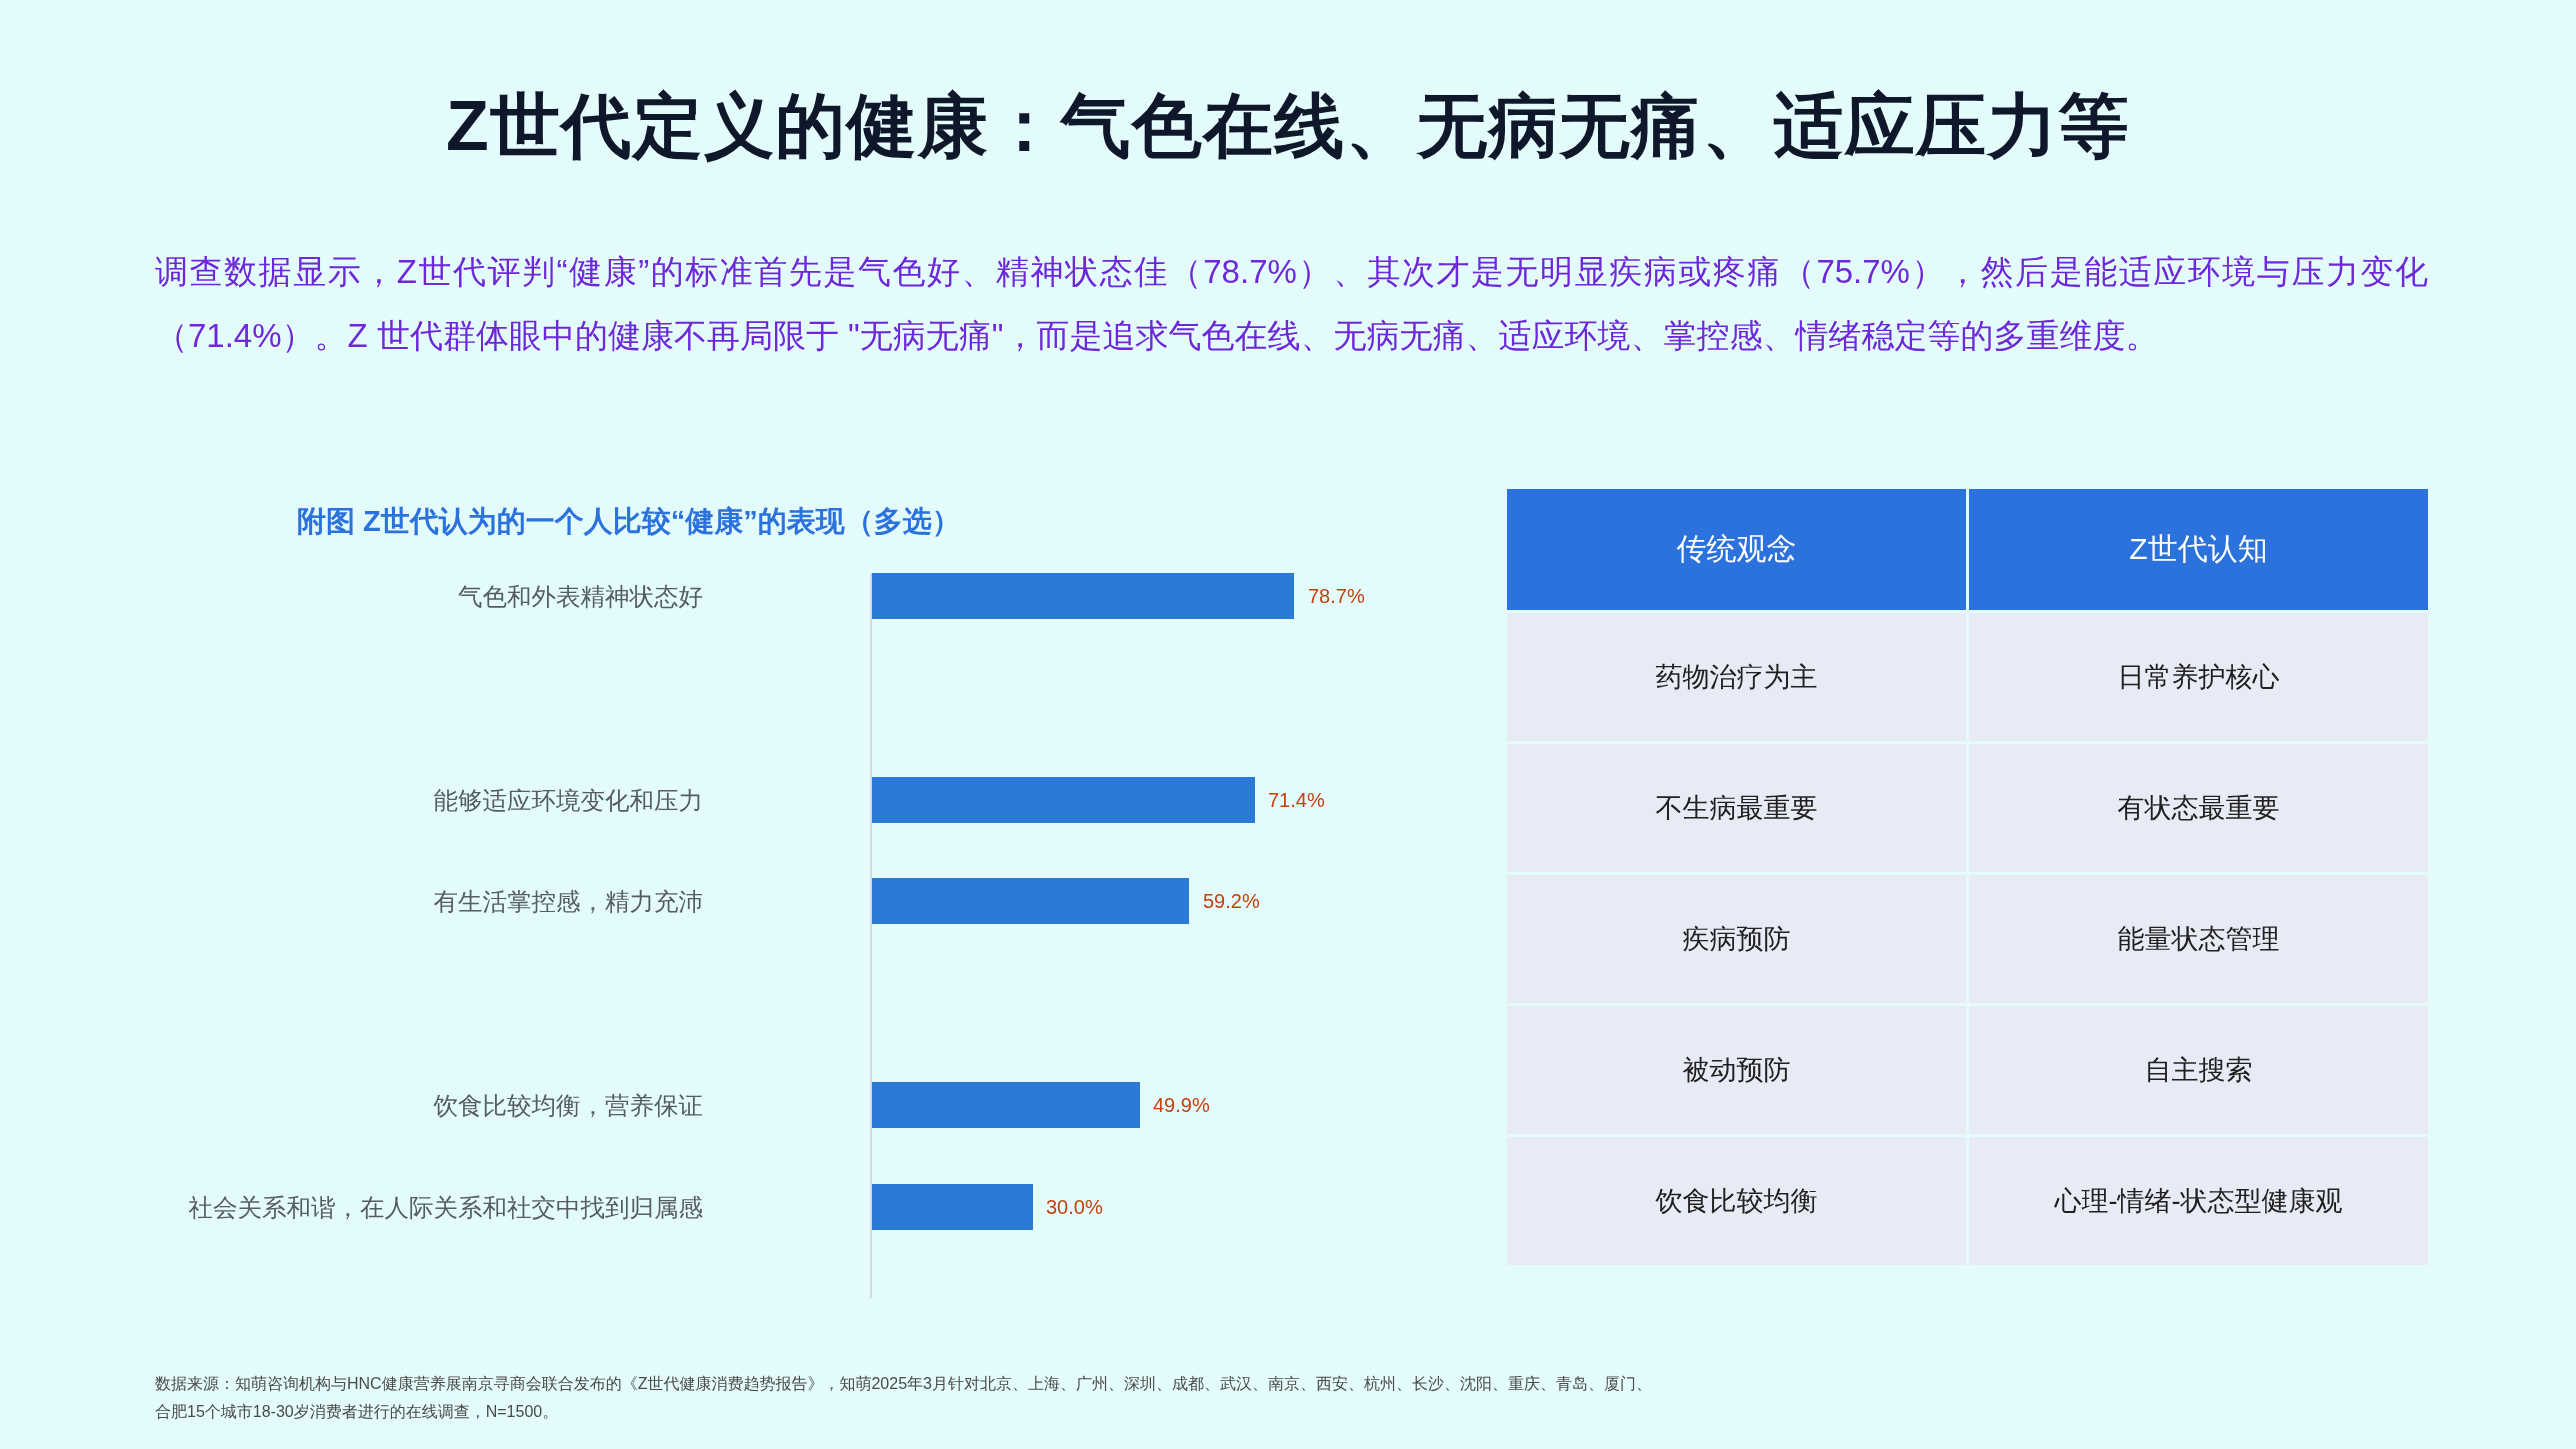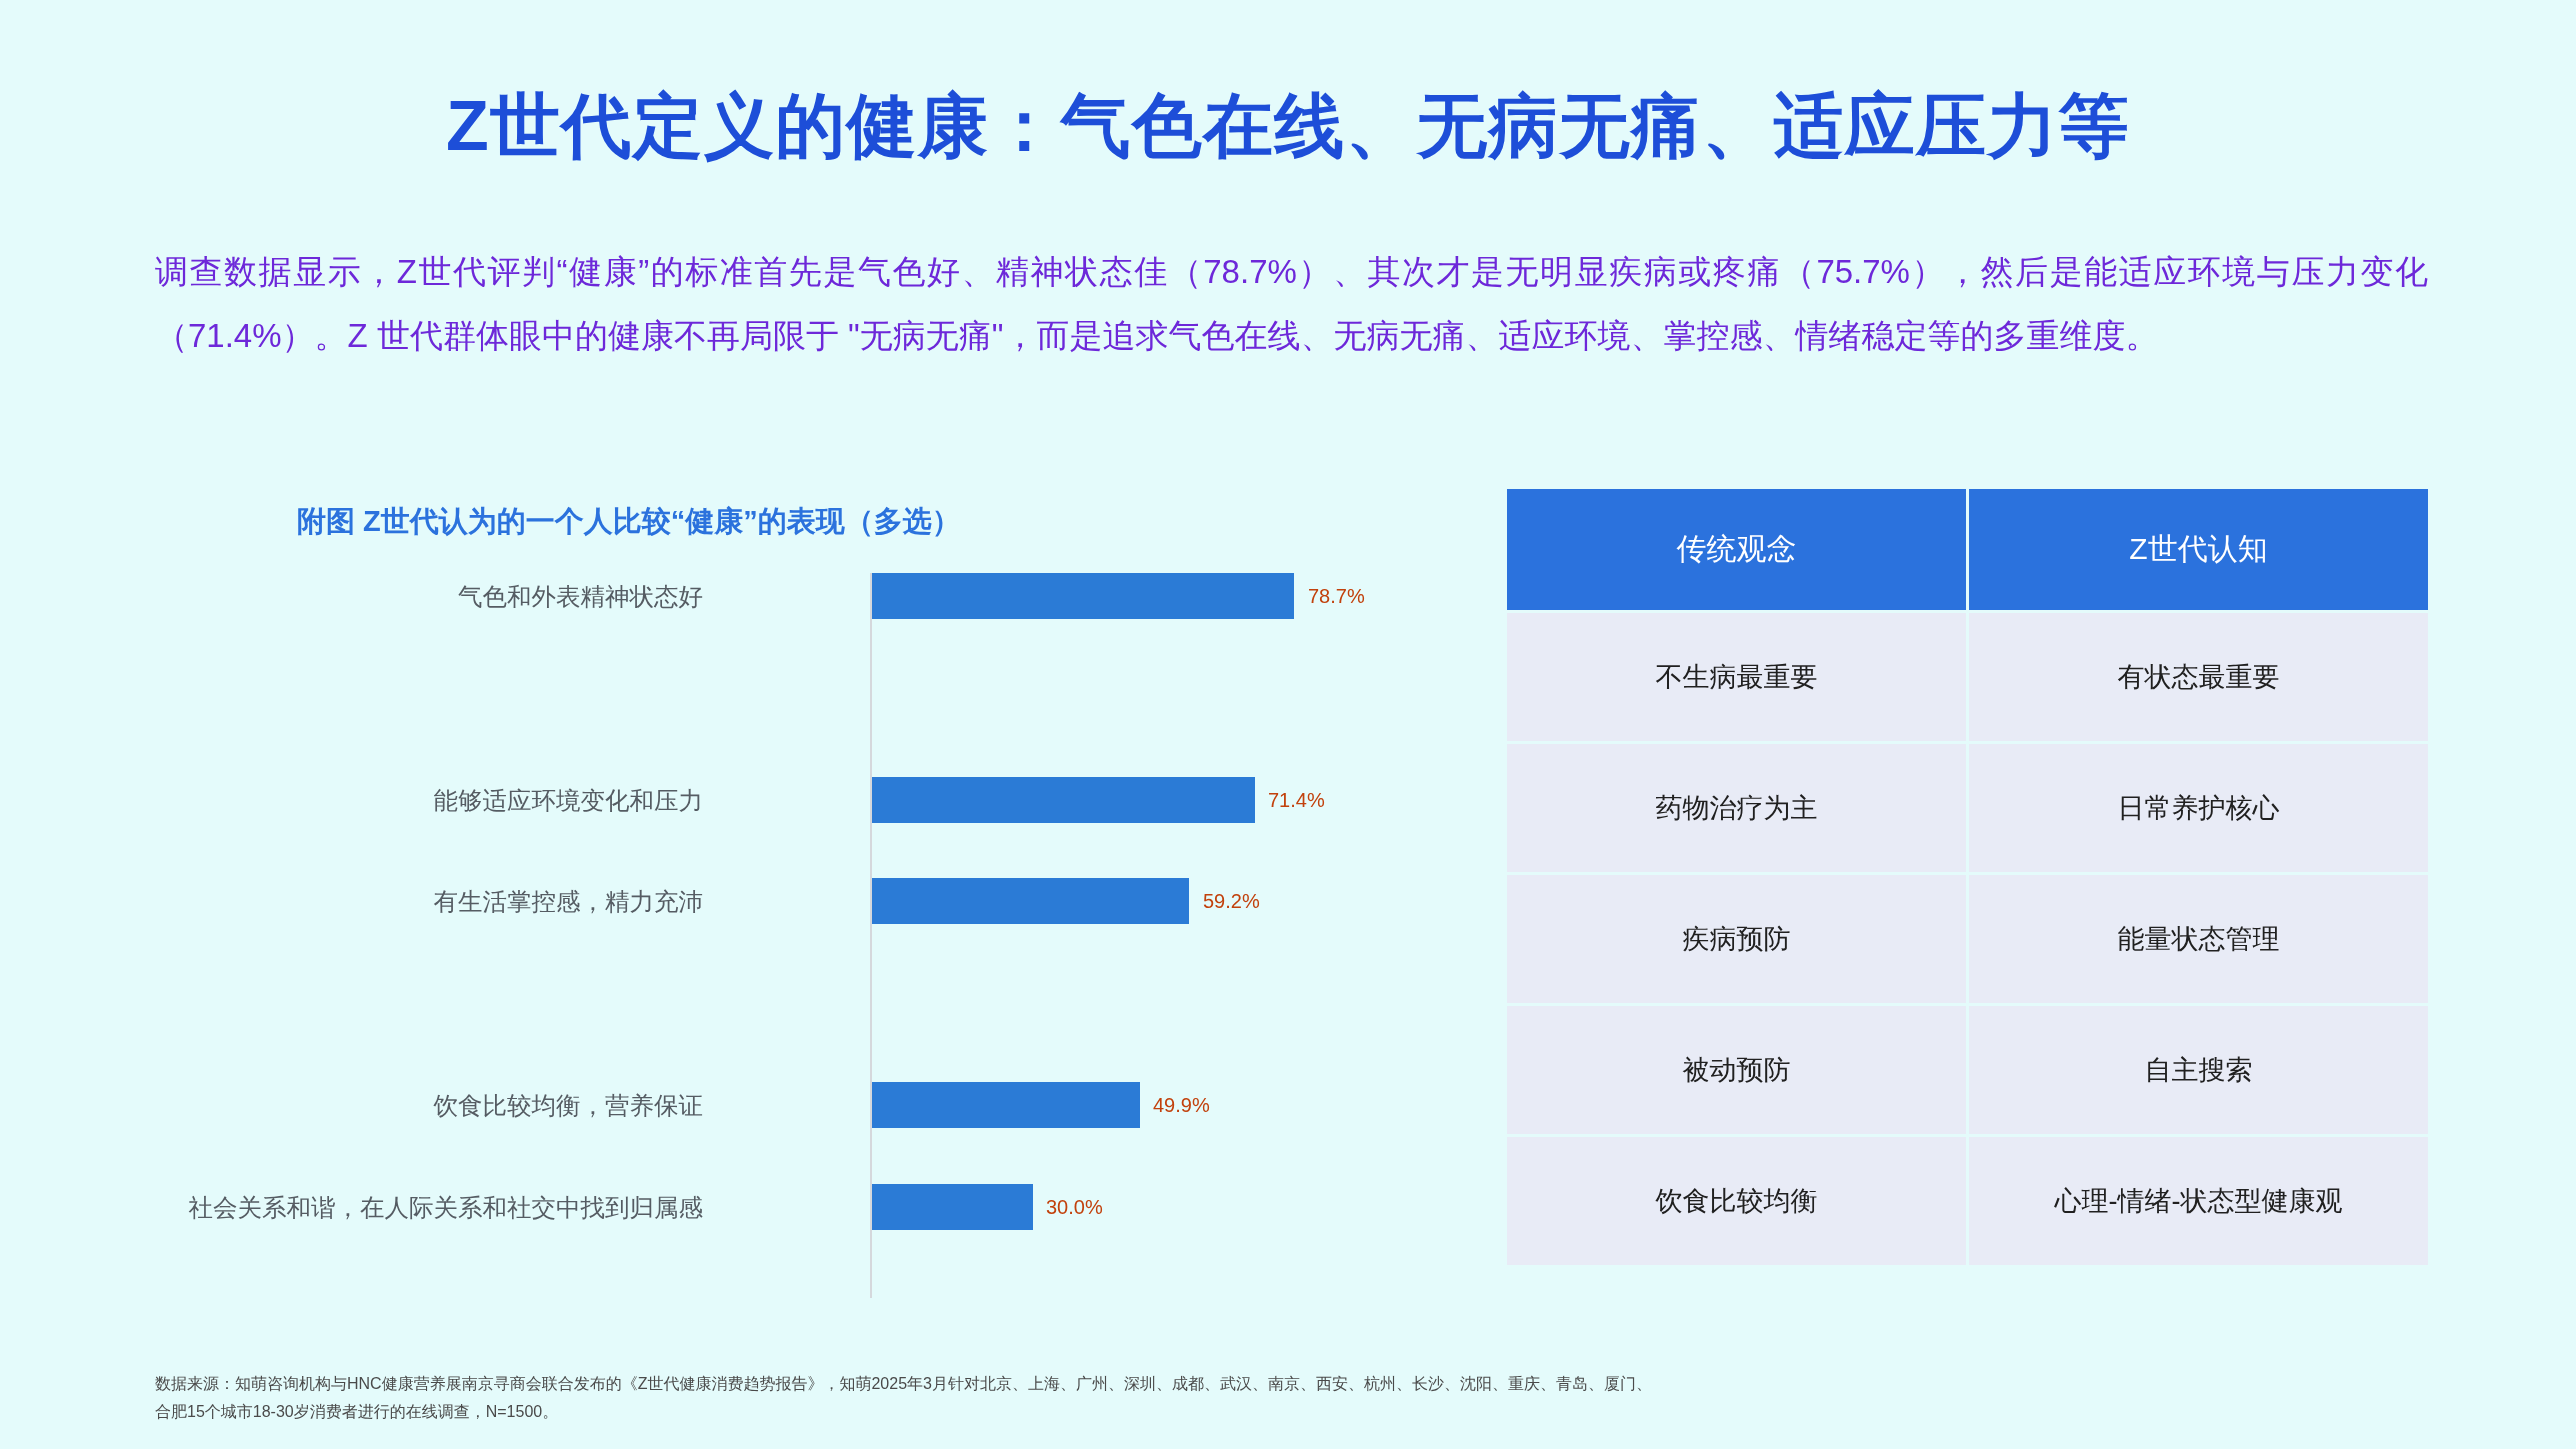--- a/index.html
+++ b/index.html
@@ -20,21 +20,21 @@
 
   
   #title {
     position: absolute;
     left: 0;
     top: 84px;
     width: 2576px;
     text-align: center;
     font-size: 70px;
     font-weight: bold;
-    color: #1d4ed8;
+    color: #0f172a;
     letter-spacing: 1.3px;
     line-height: 1.2;
     white-space: nowrap;
   }
 
   
   #intro {
     position: absolute;
     left: 155px;
     top: 240px;
@@ -203,26 +203,26 @@
 
   <table id="compare-table">
     <thead>
       <tr>
         <th>传统观念</th>
         <th>Z世代认知</th>
       </tr>
     </thead>
     <tbody>
       <tr>
+        <td>药物治疗为主</td>
+        <td>日常养护核心</td>
+      </tr>
+      <tr>
         <td>不生病最重要</td>
         <td>有状态最重要</td>
-      </tr>
-      <tr>
-        <td>药物治疗为主</td>
-        <td>日常养护核心</td>
       </tr>
       <tr>
         <td>疾病预防</td>
         <td>能量状态管理</td>
       </tr>
       <tr>
         <td>被动预防</td>
         <td>自主搜索</td>
       </tr>
       <tr>

